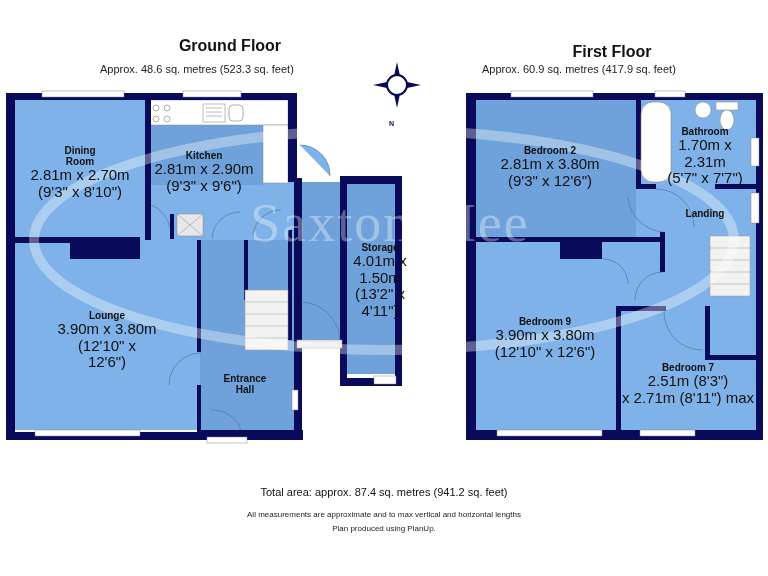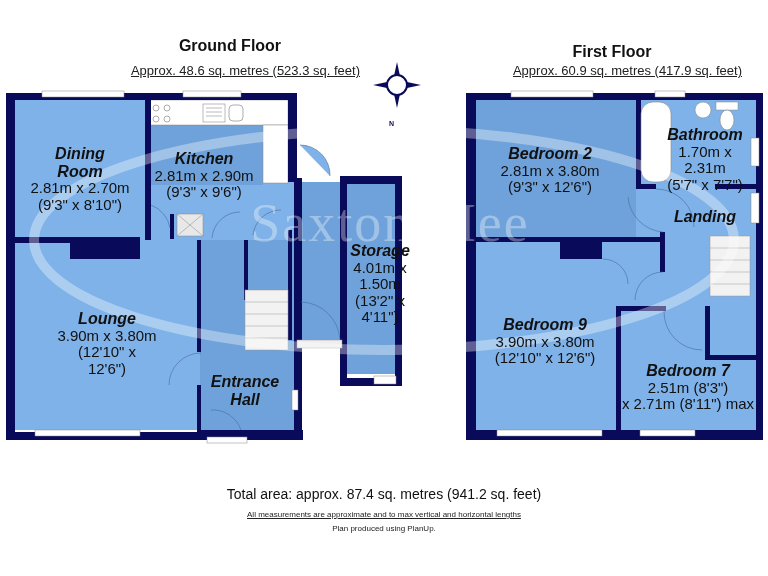--- a/index.html
+++ b/index.html
@@ -1,24 +1,24 @@
 <!DOCTYPE html>
 <html><head>
 <meta charset="utf-8">
 <style>
   html,body{margin:0;padding:0;}
   body{width:768px;height:576px;background:#ffffff;position:relative;overflow:hidden;font-family:"Liberation Sans",sans-serif;}
   .abs{position:absolute;}
   .floor-title{position:absolute;font-weight:bold;font-size:16px;color:#111;text-align:center;width:260px;}
-  .floor-sub{position:absolute;font-size:13px;color:#222;text-align:right;width:260px;text-decoration:underline;}
+  .floor-sub{position:absolute;font-size:11px;color:#222;text-align:left;width:260px;}
   svg{position:absolute;left:0;top:0;}
   .room-label{position:absolute;text-align:center;color:#111;line-height:1.1;}
-  .room-name{font-weight:bold;font-size:16px;display:block;font-style:italic;}
+  .room-name{font-weight:bold;font-size:10px;display:block;}
   .room-dim{font-size:15px;display:block;}
-  .footer-main{position:absolute;left:0;width:768px;top:486px;text-align:center;font-size:14px;color:#111;}
+  .footer-main{position:absolute;left:0;width:768px;top:486px;text-align:center;font-size:11px;color:#111;}
   .footer-note{position:absolute;left:0;width:768px;text-align:center;font-size:8px;color:#222;}
   .compass-n{position:absolute;left:389px;top:120px;font-size:7px;font-weight:bold;color:#0a0a5a;}
 </style>
 </head>
 <body>
 
 <div class="floor-title" style="left:100px;top:37px;">Ground Floor</div>
 <div class="floor-sub" style="left:100px;top:63px;">Approx. 48.6 sq. metres (523.3 sq. feet)</div>
 <div class="floor-title" style="left:482px;top:43px;">First Floor</div>
 <div class="floor-sub" style="left:482px;top:63px;">Approx. 60.9 sq. metres (417.9 sq. feet)</div>
@@ -198,14 +198,14 @@
   <span class="room-dim">3.90m x 3.80m</span>
   <span class="room-dim">(12'10" x 12'6")</span>
 </div>
 <div class="room-label" style="left:620px;top:362px;width:136px;">
   <span class="room-name">Bedroom 7</span>
   <span class="room-dim">2.51m (8'3")</span>
   <span class="room-dim">x 2.71m (8'11") max</span>
 </div>
 
 <div class="footer-main">Total area: approx. 87.4 sq. metres (941.2 sq. feet)</div>
-<div class="footer-note" style="top:510px;text-decoration:underline;">All measurements are approximate and to max vertical and horizontal lengths</div>
+<div class="footer-note" style="top:510px;">All measurements are approximate and to max vertical and horizontal lengths</div>
 <div class="footer-note" style="top:524px;">Plan produced using PlanUp.</div>
 
 </body></html>

